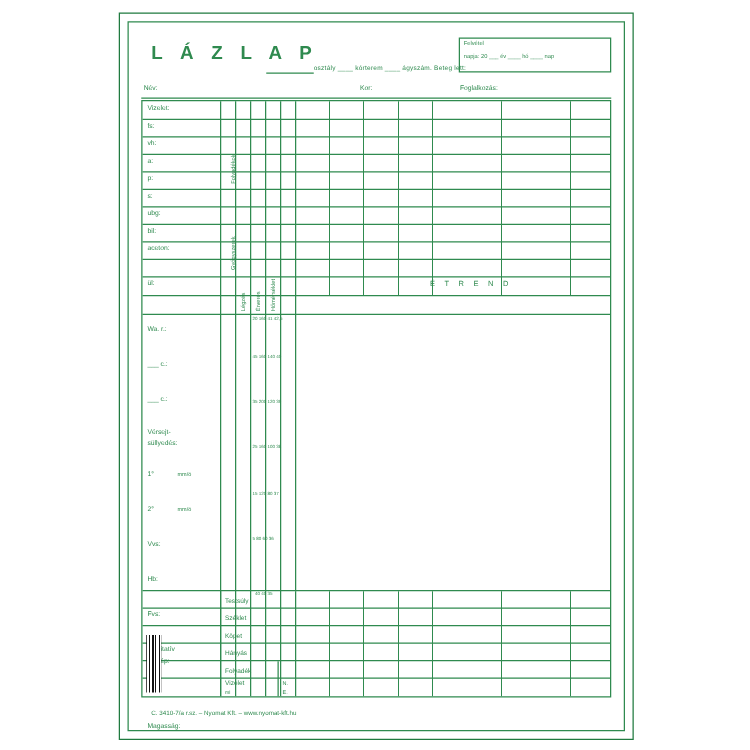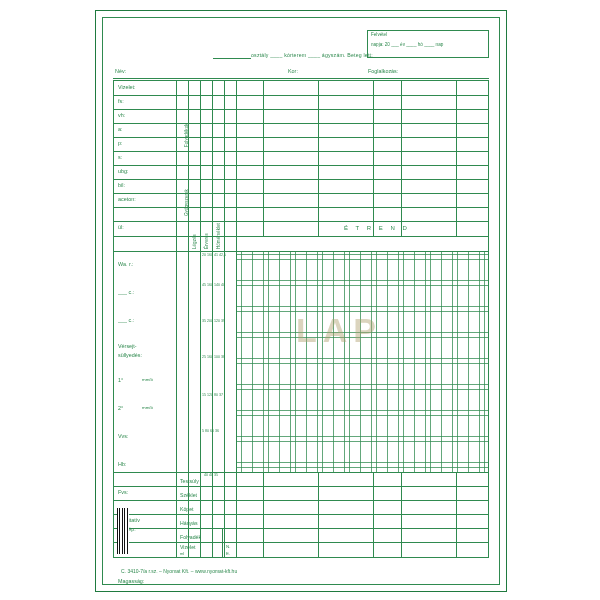--- a/index.html
+++ b/index.html
@@ -44,20 +44,21 @@
   .footer{position:absolute;left:18px;bottom:10px;font-size:5px;color:#2f8a4f;}
   .footer .lnk{color:#2f8a4f;}
 </style>
 </head>
 <body>
 
 <div class="page">
   <div class="sheet">
     <div class="inner">
 
+      <div class="title">L Á Z L A P</div>
       <div class="hdr-line1">
         <span style="width:38px">&nbsp;</span><span style="border:0">osztály ____ kórterem ____ ágyszám.    Beteg lett:</span>
       </div>
 
       <div class="felvetel">
         <div class="lbl">Felvétel</div>
         <div class="row">napja: 20 ___ év ____ hó ____ nap</div>
       </div>
 
       <div class="row2">
@@ -87,26 +88,20 @@
         <div class="hline" style="top:140px"></div>
         <div class="hline" style="top:155px"></div>
         <div class="hline" style="top:170px"></div>
 
         <div style="position:absolute;left:122px;right:0;top:0;height:155px;
                     background:
                       repeating-linear-gradient(90deg,transparent 0 27px,#2f8a4f 27px 27.6px);"></div>
 
         <div class="etrend" style="left:230px;top:144px">É T R E N D</div>
 
-        <div class="chart" style="left:122px;right:0;top:170px;bottom:84px;
-             background:
-               repeating-linear-gradient(90deg,rgba(47,138,79,.75) 0 .5px,transparent .5px 5.4px),
-               repeating-linear-gradient(0deg,rgba(47,138,79,.75) 0 .5px,transparent .5px 5.2px);">
-          <div class="wm" style="left:60px;top:60px">LAP</div>
-        </div>
 
         <div class="scale" style="left:88px;top:172px">20 160 41 42,5</div>
         <div class="scale" style="left:88px;top:202px">45 160 140 40</div>
         <div class="scale" style="left:88px;top:238px">35 200 120 39</div>
         <div class="scale" style="left:88px;top:274px">25 160 100 38</div>
         <div class="scale" style="left:88px;top:312px">15 120 80 37</div>
         <div class="scale" style="left:88px;top:348px">5  80  60 36</div>
         <div class="scale" style="left:90px;top:392px">40 40 35</div>
 
         <div class="vert" style="left:70px;top:66px">Folyadékok</div>

